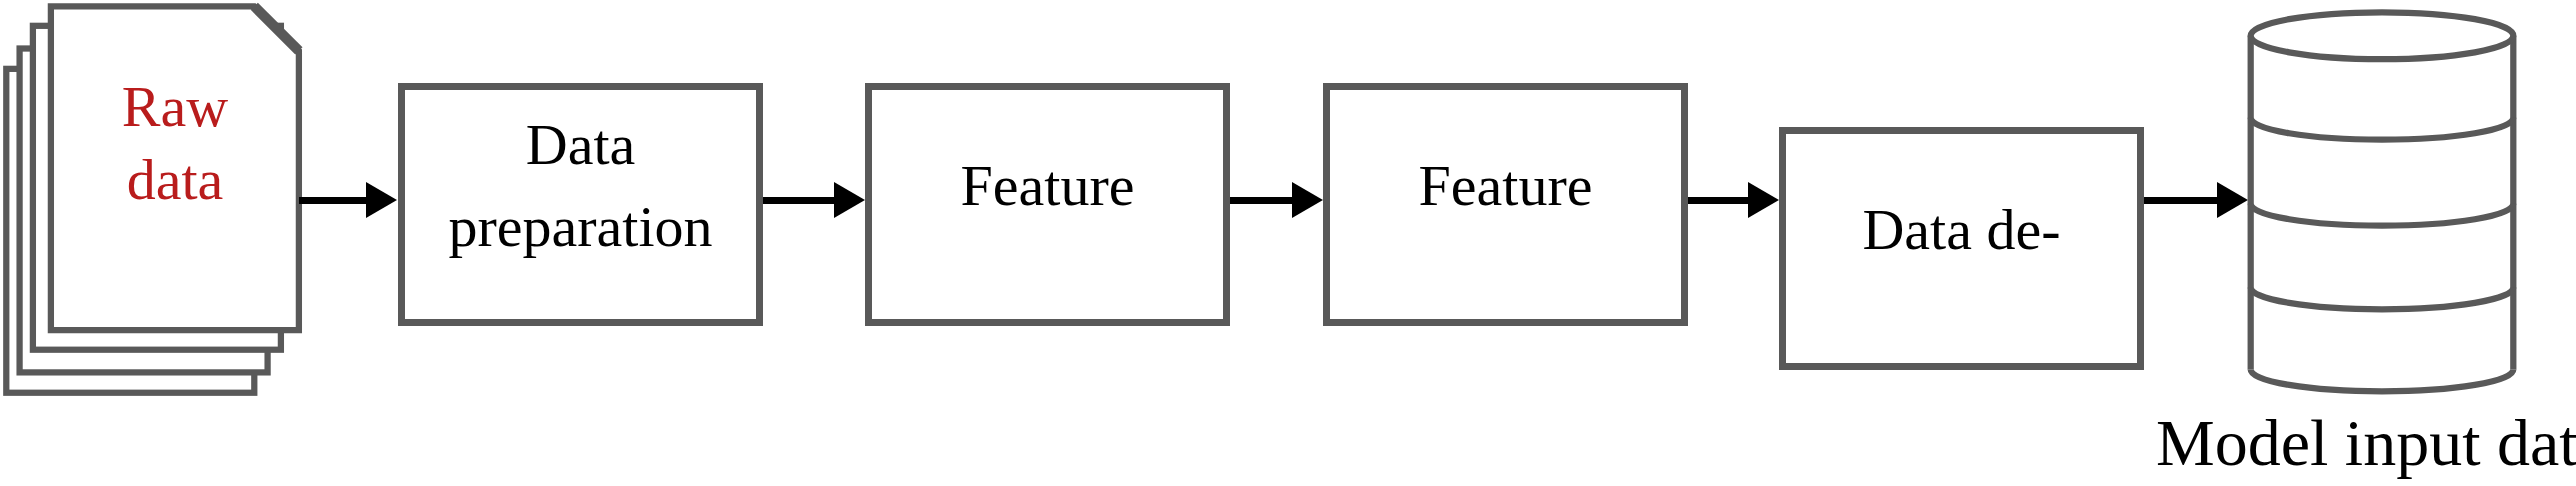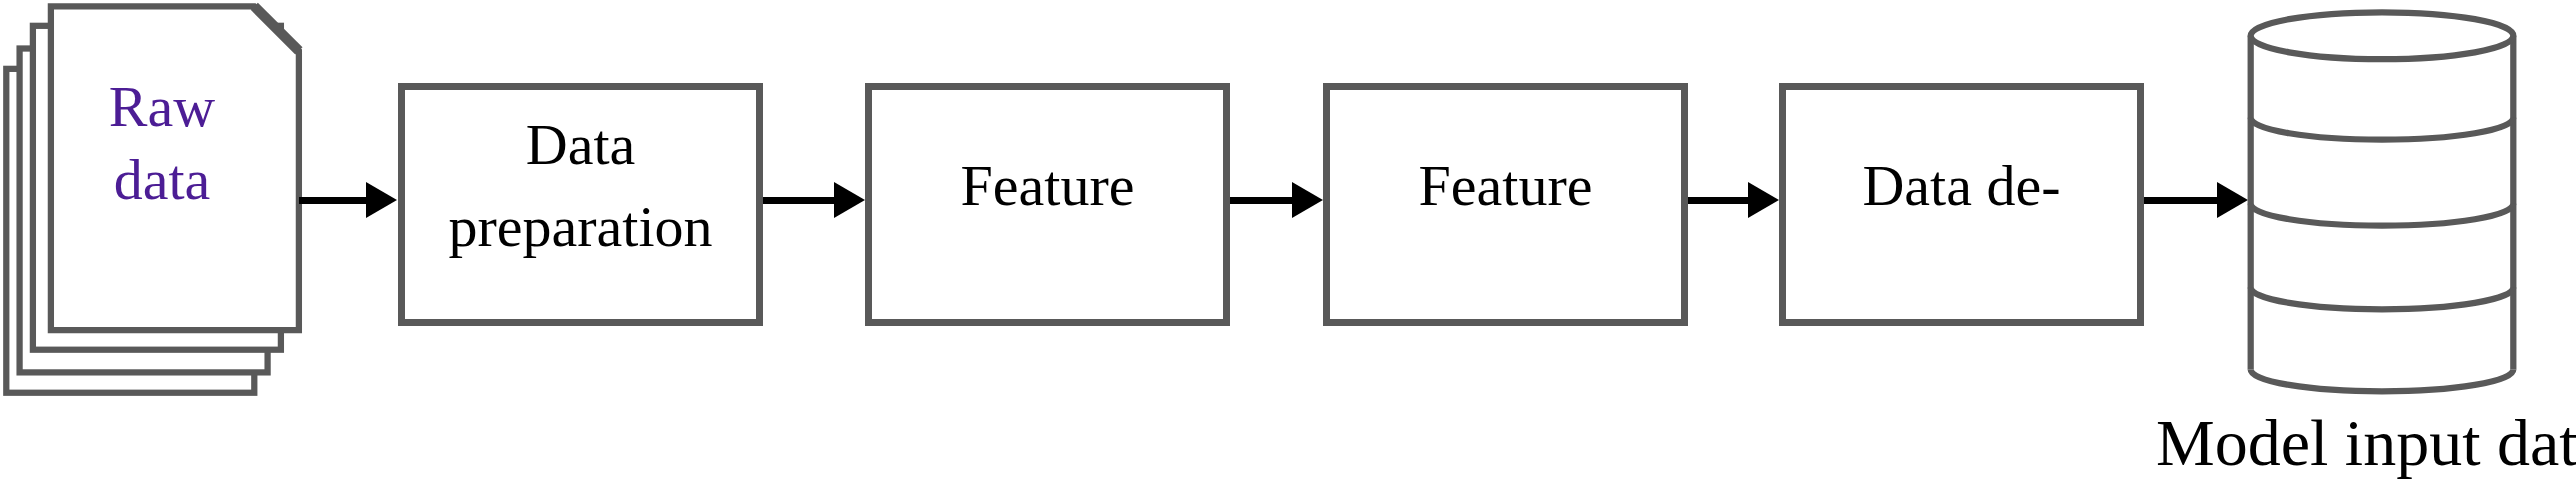--- a/index.html
+++ b/index.html
@@ -8,25 +8,25 @@
     width: 2576px;
     height: 486px;
     background: #ffffff;
     overflow: hidden;
     font-family: "Liberation Serif", "DejaVu Serif", serif;
     color: #000000;
   }
   .icon-svg { position: absolute; }
   .src-label {
     position: absolute;
-    left: 38px; top: 70px; width: 248px;
+    left: 51px; top: 70px; width: 248px;
     text-align: center;
     font-size: 58px;
     line-height: 1.26;
-    color: #4c1d95;
+    color: #b91c1c;
     white-space: nowrap;
   }
   .step-box {
     position: absolute;
     top: 83px;
     width: 365px; height: 243px;
     box-sizing: border-box;
     border: 7px solid #595959;
     background: #ffffff;
     display: flex;
@@ -36,21 +36,21 @@
     padding-bottom: 38px;
     text-align: center;
     font-size: 58px;
     line-height: 1.4;
     color: #000000;
     white-space: nowrap;
   }
   .box1 { left: 398px; }
   .box2 { left: 865px; }
   .box3 { left: 1323px; }
-  .box4 { left: 1779px; }
+  .box4 { left: 1779px; margin-top: 44px; }
   .arrow { position: absolute; }
   .arrow .shaft {
     position: absolute;
     top: 197px;
     height: 7px;
     background: #000000;
     display: block;
   }
   .arrow .head {
     position: absolute;

